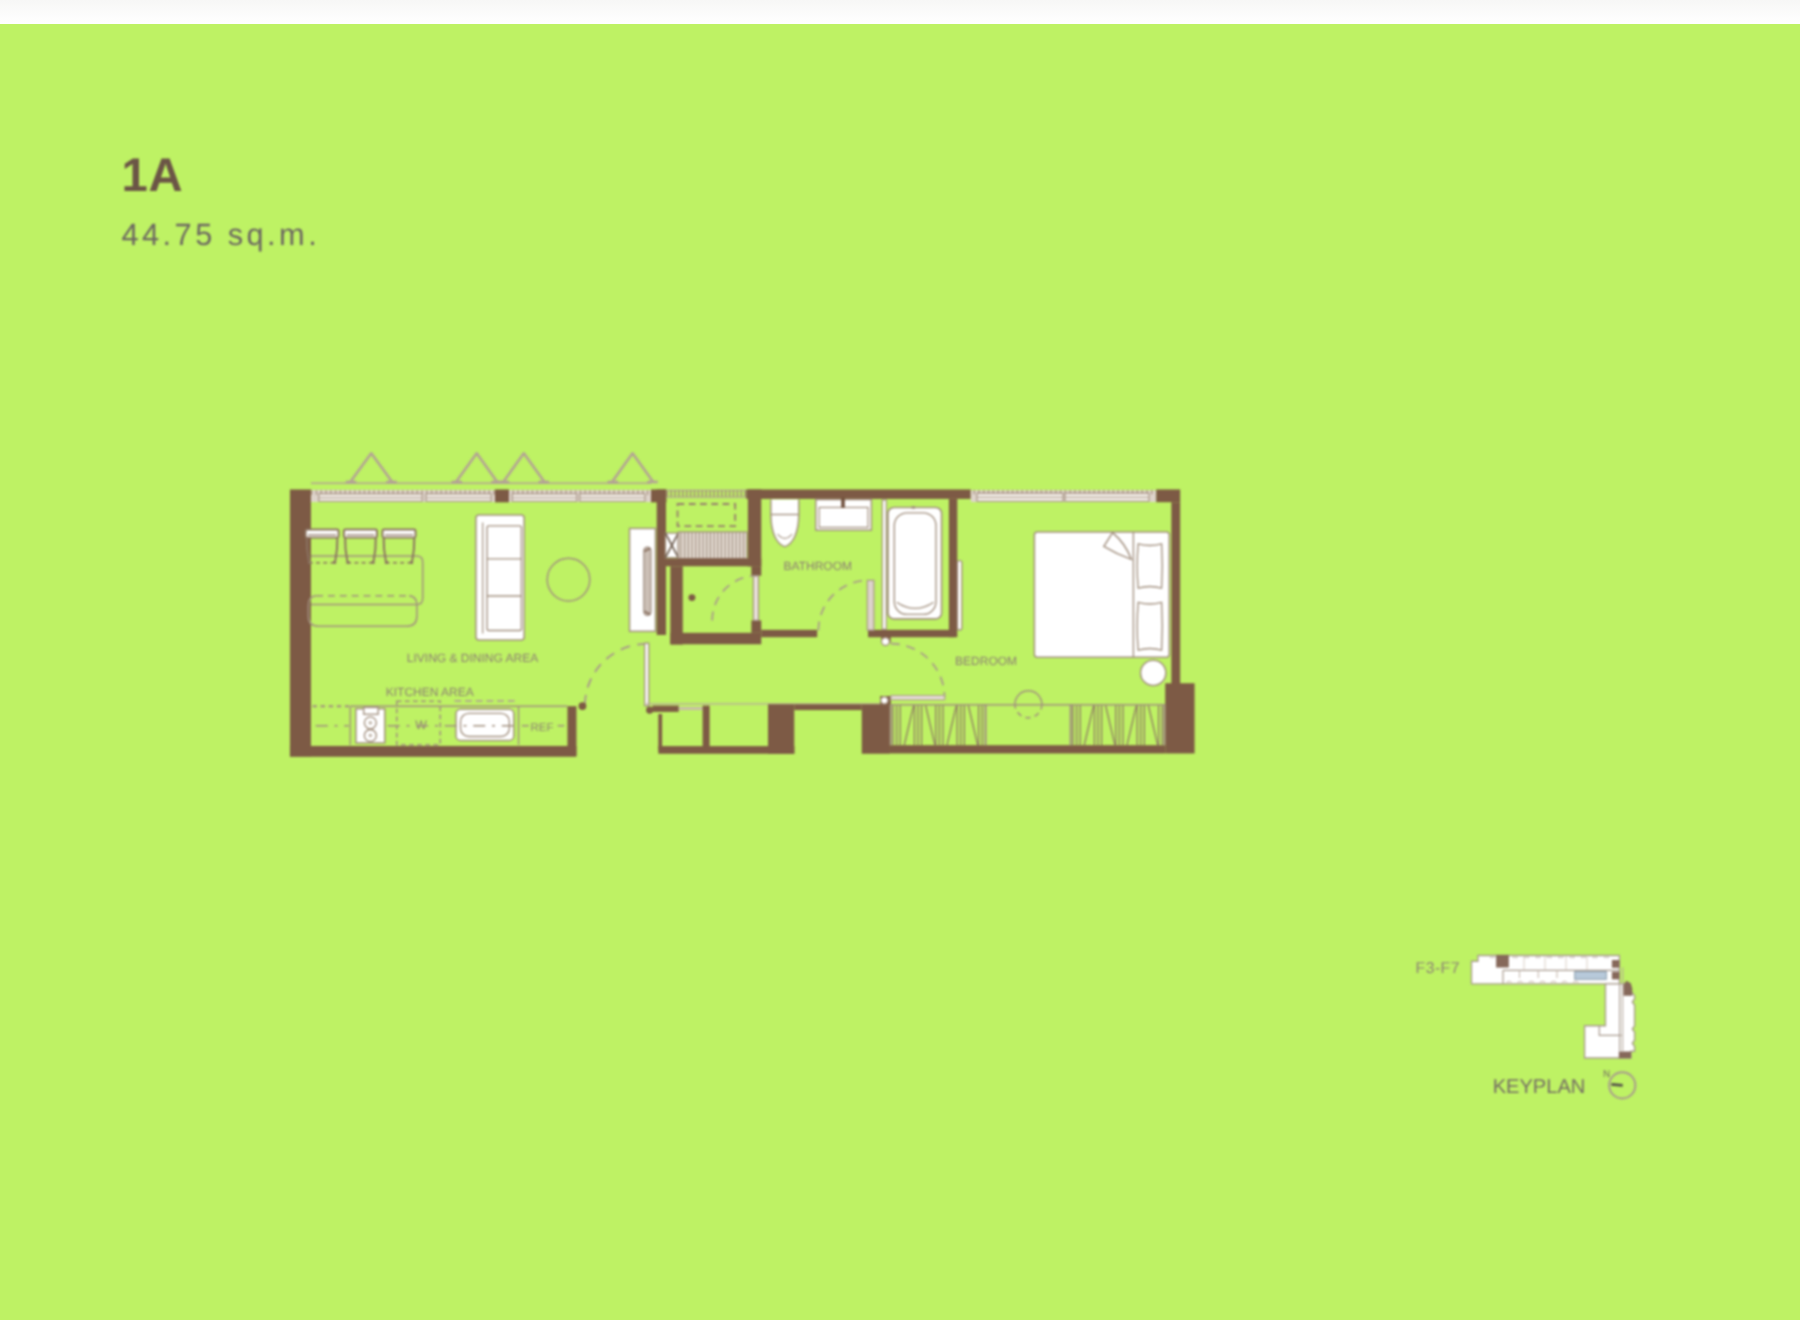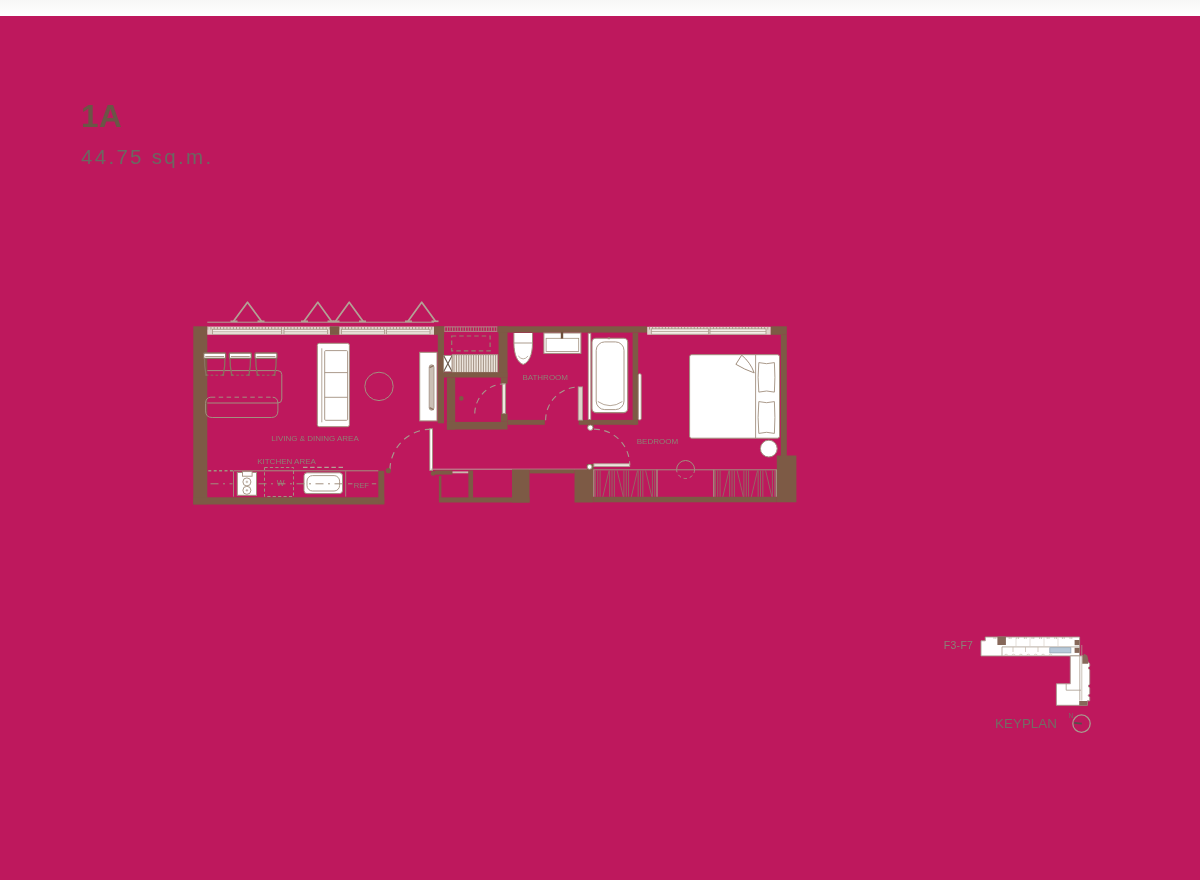--- a/index.html
+++ b/index.html
@@ -1,16 +1,16 @@
 <!DOCTYPE html>
 <html><head>
 <meta charset="utf-8">
 <style>
 html,body{margin:0;padding:0;background:#ffffff;}
-#page{position:relative;width:1200px;height:880px;background:#be185d;overflow:hidden;}
+#page{position:relative;width:1200px;height:880px;background:#bef264;overflow:hidden;}
 #topshade{position:absolute;left:0;top:0;width:1200px;height:16px;background:linear-gradient(#f7f7f6,#ffffff);}
 svg{position:absolute;left:0;top:0;filter:blur(0.55px);}
 text{font-family:"Liberation Sans",sans-serif;-webkit-font-smoothing:antialiased;}
 *{-webkit-font-smoothing:antialiased;}
 </style>
 </head>
 <body>
 <div id="page">
 
 <div id="topshade"></div>

